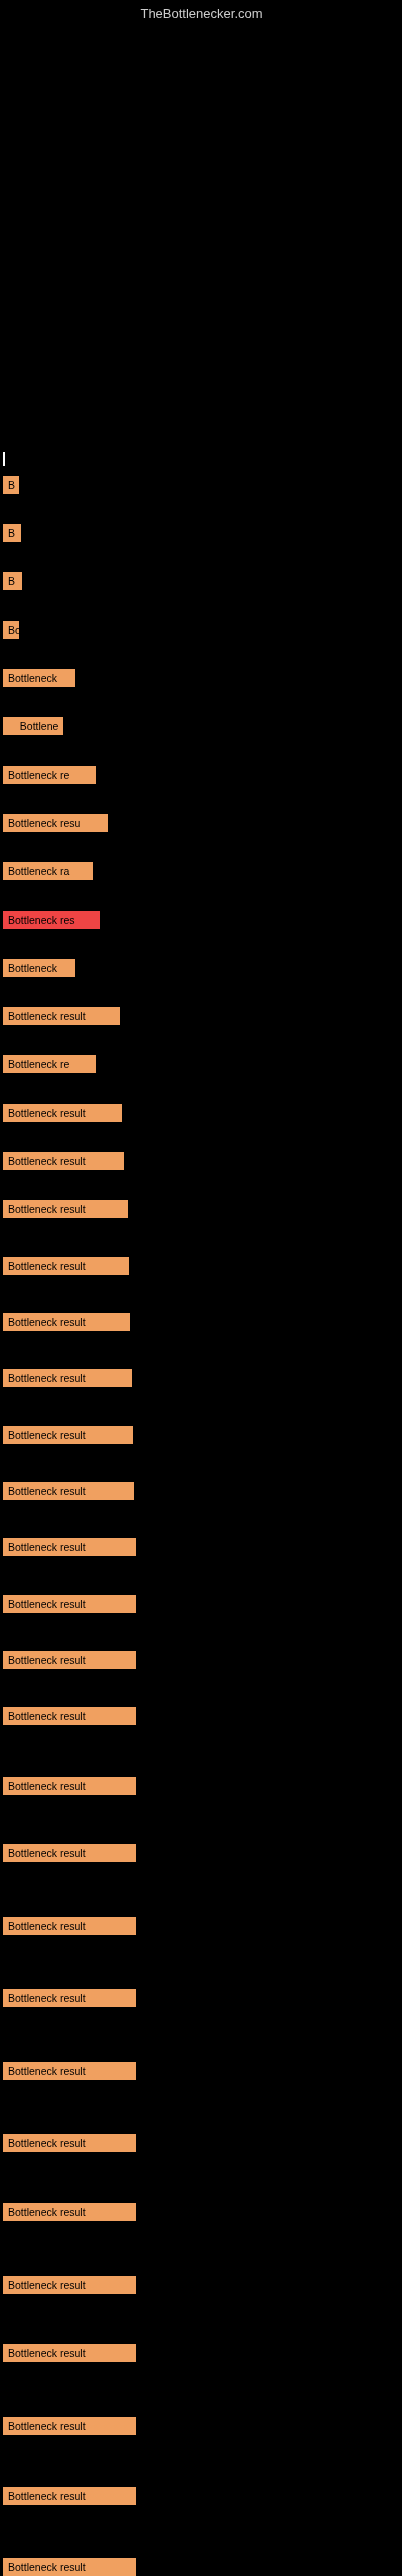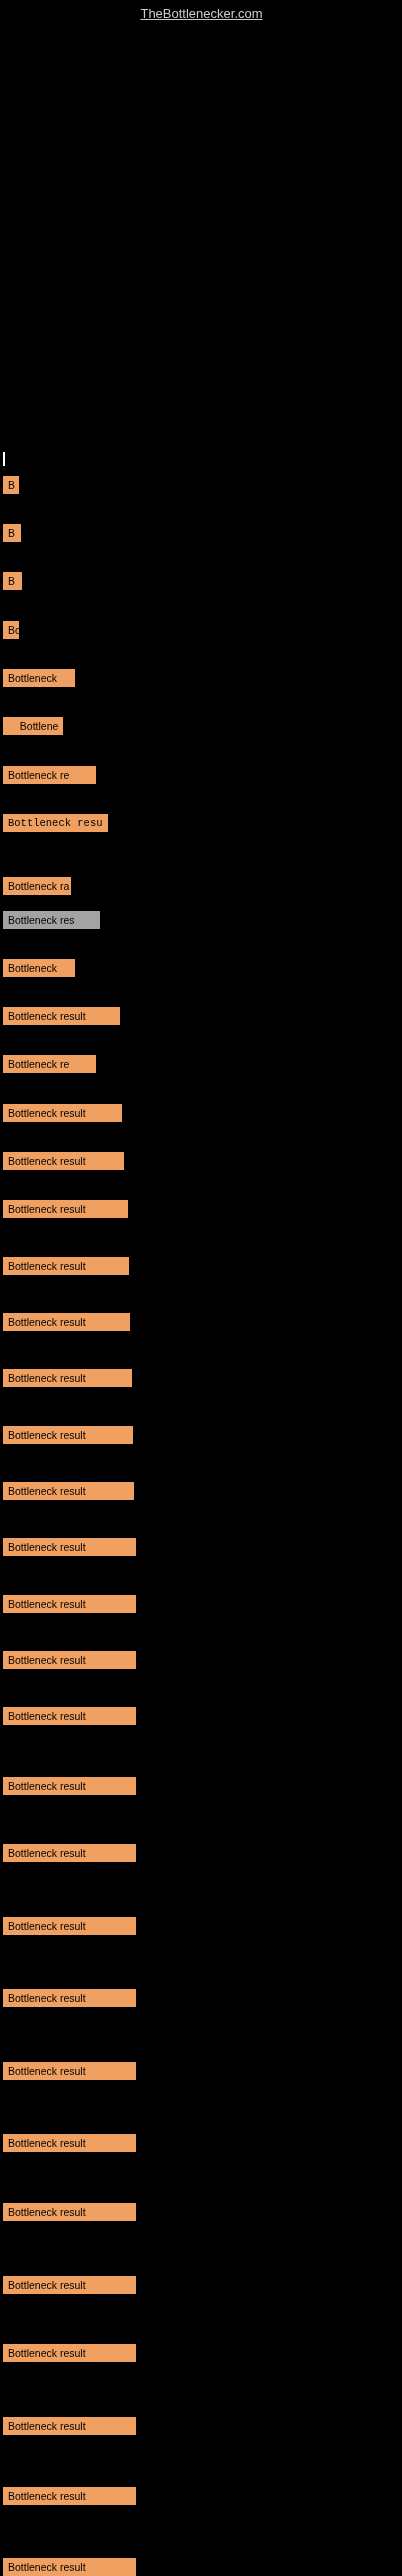--- a/index.html
+++ b/index.html
@@ -13,41 +13,40 @@
       min-height: 2576px;
       font-family: Arial, sans-serif;
       position: relative;
     }
     .site-title {
       color: #cccccc;
       font-size: 13px;
       text-align: center;
       padding-top: 6.4px;
       padding-bottom: 3.2px;
-      text-decoration: underline;
     }
   </style>
 </head>
 <body>
 
 <div class="site-title">TheBottlenecker.com</div>
 
 <div id="items-container" style="position:relative; width:100%; height:2496px;">
 
   <div style="position:absolute; top:427px; left:3.2px; width:1.6px; height:14.5px; background:#fff;"></div>
 <div style="position: absolute; top: 451px; left: 3.2px; width: 16px; background-color: rgb(240, 160, 96); color: rgb(0, 0, 0); font-size: 10.5px; padding: 3.2px 4.8px; white-space: nowrap; overflow: hidden; font-family: Arial, sans-serif;">B</div>
     <div style="position: absolute; top: 499px; left: 3.2px; width: 17.7px; background-color: rgb(240, 160, 96); color: rgb(0, 0, 0); font-size: 10.5px; padding: 3.2px 4.8px; white-space: nowrap; overflow: hidden; font-family: Arial, sans-serif;">B</div>
     <div style="position: absolute; top: 547px; left: 3.2px; width: 19.3px; background-color: rgb(240, 160, 96); color: rgb(0, 0, 0); font-size: 10.5px; padding: 3.2px 4.8px; white-space: nowrap; overflow: hidden; font-family: Arial, sans-serif;">B</div>
     <div style="position: absolute; top: 596px; left: 3.2px; width: 16px; background-color: rgb(240, 160, 96); color: rgb(0, 0, 0); font-size: 10.5px; padding: 3.2px 4.8px; white-space: nowrap; overflow: hidden; font-family: Arial, sans-serif;">Bottl</div>
     <div style="position: absolute; top: 644px; left: 3.2px; width: 72px; background-color: rgb(240, 160, 96); color: rgb(0, 0, 0); font-size: 10.5px; padding: 3.2px 4.8px; white-space: nowrap; overflow: hidden; font-family: Arial, sans-serif;">Bottleneck</div>
     <div style="position: absolute; top: 692px; left: 3.2px; width: 60px; background-color: rgb(240, 160, 96); color: rgb(0, 0, 0); font-size: 10.5px; padding: 3.2px 4.8px; white-space: nowrap; overflow: hidden; font-family: Arial, sans-serif; text-align: right;">Bottlene</div>
     <div style="position: absolute; top: 741px; left: 3.2px; width: 93px; background-color: rgb(240, 160, 96); color: rgb(0, 0, 0); font-size: 10.5px; padding: 3.2px 4.8px; white-space: nowrap; overflow: hidden; font-family: Arial, sans-serif;">Bottleneck re</div>
-    <div style="position: absolute; top: 789px; left: 3.2px; width: 105px; background-color: rgb(240, 160, 96); color: rgb(0, 0, 0); font-size: 10.5px; padding: 3.2px 4.8px; white-space: nowrap; overflow: hidden; font-family: Liberation Mono, monospace;">Bottleneck resu</div>
-    <div style="position: absolute; top: 837px; left: 3.2px; width: 68px; background-color: rgb(240, 160, 96); color: rgb(0, 0, 0); font-size: 10.5px; padding: 3.2px 4.8px; white-space: nowrap; overflow: hidden; font-family: Arial, sans-serif; margin-top: 15px;">Bottleneck ra</div>
-    <div style="position: absolute; top: 886px; left: 3.2px; width: 97px; background-color: #a3a3a3; color: rgb(0, 0, 0); font-size: 10.5px; padding: 3.2px 4.8px; white-space: nowrap; overflow: hidden; font-family: Arial, sans-serif;">Bottleneck res</div>
+    <div style="position: absolute; top: 789px; left: 3.2px; width: 105px; background-color: rgb(240, 160, 96); color: rgb(0, 0, 0); font-size: 10.5px; padding: 3.2px 4.8px; white-space: nowrap; overflow: hidden; font-family: Liberation Sans, sans-serif;">Bottleneck resu</div>
+    <div style="position: absolute; top: 837px; left: 3.2px; width: 90px; background-color: rgb(240, 160, 96); color: rgb(0, 0, 0); font-size: 10.5px; padding: 3.2px 4.8px; white-space: nowrap; overflow: hidden; font-family: Arial, sans-serif;">Bottleneck ra</div>
+    <div style="position: absolute; top: 886px; left: 3.2px; width: 97px; background-color: #ef4444; color: rgb(0, 0, 0); font-size: 10.5px; padding: 3.2px 4.8px; white-space: nowrap; overflow: hidden; font-family: Arial, sans-serif;">Bottleneck res</div>
     <div style="position: absolute; top: 934px; left: 3.2px; width: 72px; background-color: rgb(240, 160, 96); color: rgb(0, 0, 0); font-size: 10.5px; padding: 3.2px 4.8px; white-space: nowrap; overflow: hidden; font-family: Arial, sans-serif;">Bottleneck</div>
     <div style="position: absolute; top: 982px; left: 3.2px; width: 117px; background-color: rgb(240, 160, 96); color: rgb(0, 0, 0); font-size: 10.5px; padding: 3.2px 4.8px; white-space: nowrap; overflow: hidden; font-family: Arial, sans-serif;">Bottleneck result</div>
     <div style="position: absolute; top: 1030px; left: 3.2px; width: 93px; background-color: rgb(240, 160, 96); color: rgb(0, 0, 0); font-size: 10.5px; padding: 3.2px 4.8px; white-space: nowrap; overflow: hidden; font-family: Arial, sans-serif;">Bottleneck re</div>
     <div style="position: absolute; top: 1079px; left: 3.2px; width: 119px; background-color: rgb(240, 160, 96); color: rgb(0, 0, 0); font-size: 10.5px; padding: 3.2px 4.8px; white-space: nowrap; overflow: hidden; font-family: Arial, sans-serif;">Bottleneck result</div>
     <div style="position: absolute; top: 1127px; left: 3.2px; width: 121px; background-color: rgb(240, 160, 96); color: rgb(0, 0, 0); font-size: 10.5px; padding: 3.2px 4.8px; white-space: nowrap; overflow: hidden; font-family: Arial, sans-serif;">Bottleneck result</div>
     <div style="position: absolute; top: 1175px; left: 3.2px; width: 125px; background-color: rgb(240, 160, 96); color: rgb(0, 0, 0); font-size: 10.5px; padding: 3.2px 4.8px; white-space: nowrap; overflow: hidden; font-family: Arial, sans-serif;">Bottleneck result</div>
     <div style="position: absolute; top: 1232px; left: 3.2px; width: 126px; background-color: rgb(240, 160, 96); color: rgb(0, 0, 0); font-size: 10.5px; padding: 3.2px 4.8px; white-space: nowrap; overflow: hidden; font-family: Arial, sans-serif;">Bottleneck result</div>
     <div style="position: absolute; top: 1288px; left: 3.2px; width: 127px; background-color: rgb(240, 160, 96); color: rgb(0, 0, 0); font-size: 10.5px; padding: 3.2px 4.8px; white-space: nowrap; overflow: hidden; font-family: Arial, sans-serif;">Bottleneck result</div>
     <div style="position: absolute; top: 1344px; left: 3.2px; width: 129px; background-color: rgb(240, 160, 96); color: rgb(0, 0, 0); font-size: 10.5px; padding: 3.2px 4.8px; white-space: nowrap; overflow: hidden; font-family: Arial, sans-serif;">Bottleneck result</div>
     <div style="position: absolute; top: 1401px; left: 3.2px; width: 130px; background-color: rgb(240, 160, 96); color: rgb(0, 0, 0); font-size: 10.5px; padding: 3.2px 4.8px; white-space: nowrap; overflow: hidden; font-family: Arial, sans-serif;">Bottleneck result</div>

